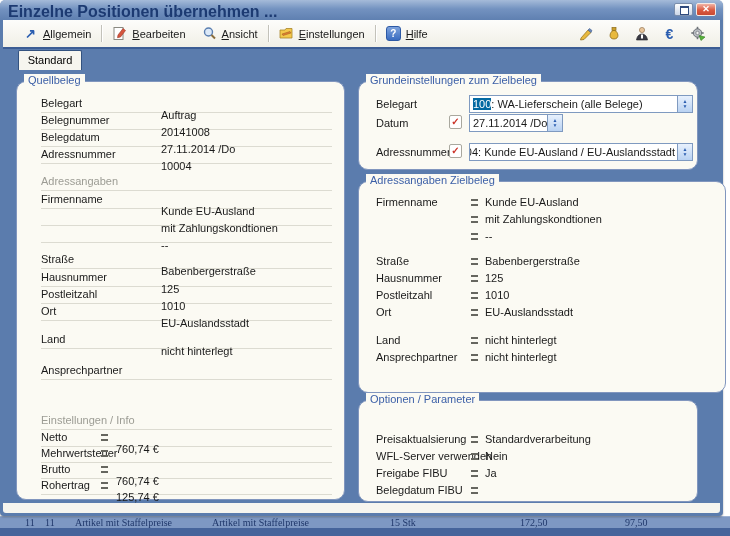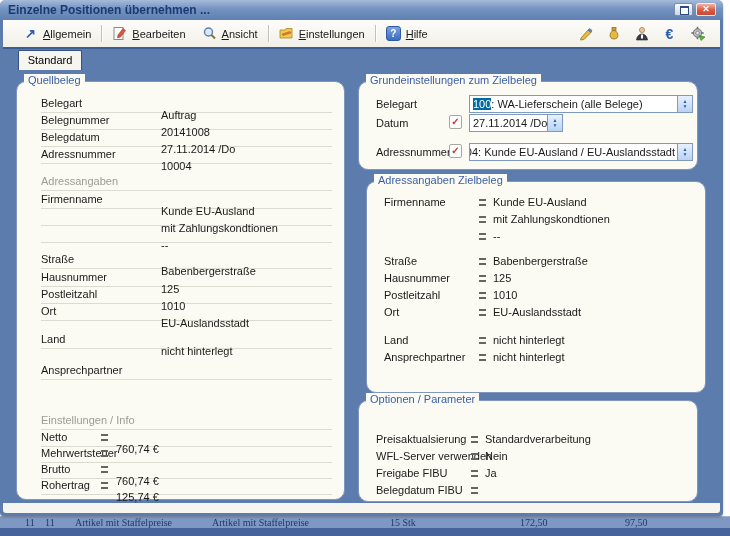--- a/index.html
+++ b/index.html
@@ -11,21 +11,21 @@
   }
   
   .bg-row{position:absolute;left:0;top:516px;width:730px;height:12px;background:#7e98c3;overflow:hidden;border-top:1px solid #9db1d2;}
   .bg-row span{position:absolute;top:0;color:#20386b;font-size:10px;white-space:nowrap;font-family:Liberation Serif, serif;}
   .bg-bottom{position:absolute;left:0;top:528px;width:730px;height:8px;background:#46649b;}
 
   
   .window{position:absolute;left:0;top:0;width:723px;height:516px;background:#5b7cad;border-radius:6px 6px 4px 4px;box-shadow:0 1px 2px rgba(0,0,0,.35);}
   .titlebar{position:absolute;left:0;top:0;width:100%;height:20px;border-radius:5px 5px 0 0;
     background:linear-gradient(#a5bbd9,#7392c0 45%,#5f80b1);}
-  .title-text{position:absolute;left:8px;top:3px;font-weight:bold;font-size:12px;color:#1c3a72;white-space:nowrap;}
+  .title-text{position:absolute;left:8px;top:3px;font-weight:bold;font-size:16px;color:#1c3a72;white-space:nowrap;}
   .tb-btn{position:absolute;top:3px;height:13px;border-radius:2px;box-sizing:border-box;}
   .btn-restore{right:30px;width:19px;border:1px solid #7b8eac;background:linear-gradient(#fcfdfe,#ccd7e8);}
   .btn-restore .glyph{position:absolute;left:5px;top:2px;width:7px;height:6px;border:1px solid #2f4a7d;border-top-width:2px;background:#fff;}
   .btn-close{right:7px;width:20px;border:1px solid #f4e9e4;background:linear-gradient(#f2b3a4,#da5a41 55%,#c94a33);color:#fff;
     font-size:9px;font-weight:bold;text-align:center;line-height:11px;}
 
   
   .toolbar{position:absolute;left:3px;right:3px;top:20px;height:27px;background:linear-gradient(#fdfdfb,#f1efe6);
     display:flex;align-items:center;padding-left:12px;box-sizing:border-box;}
   .menu-item{display:flex;align-items:center;gap:5px;padding:2px 8px;white-space:nowrap;cursor:default;}
@@ -43,21 +43,21 @@
   .content{position:absolute;left:3px;right:3px;top:49px;height:455px;background:#5b7cad;}
   .bottom-strip{position:absolute;left:3px;right:3px;bottom:3px;height:10px;background:#f6f5ef;border-radius:0 0 3px 3px;}
   .tab{position:absolute;left:15px;top:1px;width:62px;height:19px;background:#f6f5ef;border:1px solid #33527f;border-bottom:none;
     border-radius:2px 2px 0 0;text-align:center;line-height:18px;color:#000;}
 
   
   .gbox{position:absolute;background:#fbfaf3;border:1px solid #8196be;border-radius:10px;box-sizing:border-box;}
   .gbox-title{position:absolute;top:-8px;left:7px;background:#fbfaf3;padding:0 4px;color:#3b5fa7;white-space:nowrap;}
   .box-quell{left:13px;top:32px;width:329px;height:419px;}
   .box-grund{left:355px;top:32px;width:340px;height:89px;}
-  .box-adrz{left:363px;top:132px;width:340px;height:212px;text-decoration:underline;}
+  .box-adrz{left:355px;top:132px;width:368px;height:212px;text-decoration:underline;}
   .box-opt{left:355px;top:351px;width:340px;height:102px;}
 
   
   .lrow{position:absolute;left:24px;right:12px;height:17px;line-height:16px;border-bottom:1px solid #dcdbd1;}
   .lrow .lbl{color:#1a1a1a;}
   .lrow .val{position:absolute;left:120px;top:0;white-space:nowrap;margin-top:12px;}
   .lrow.hdr .lbl{color:#9c9c94;}
   .lrow.sum .bullet{left:60px;}
   .lrow.sum .val{left:75px;}
 

